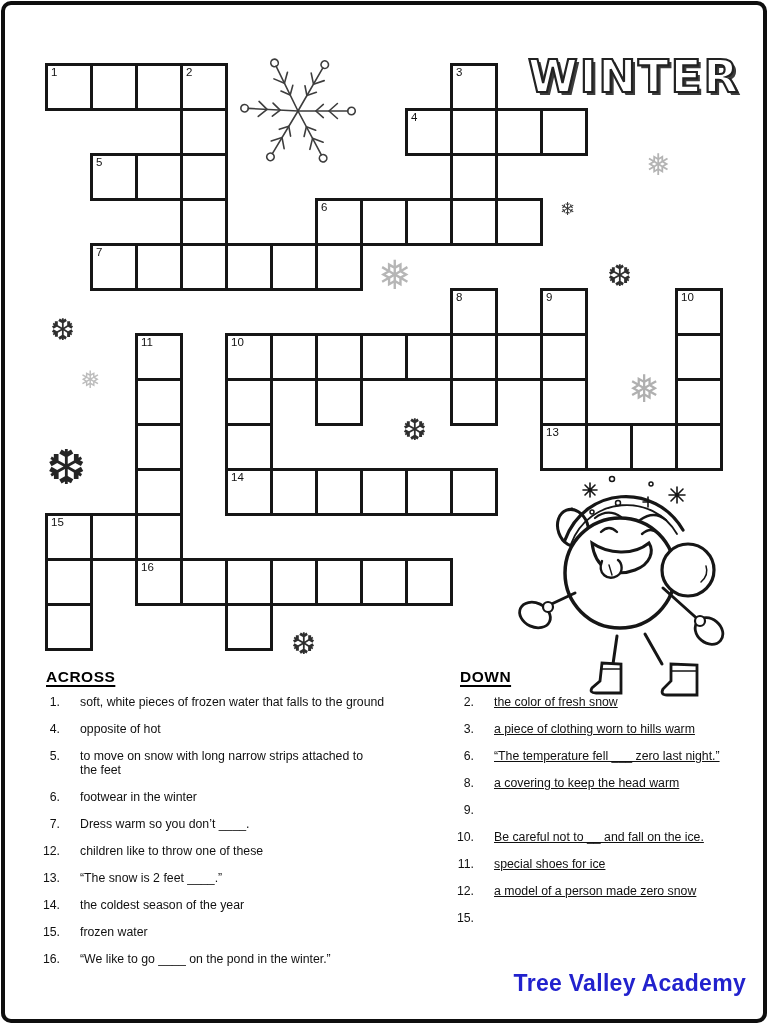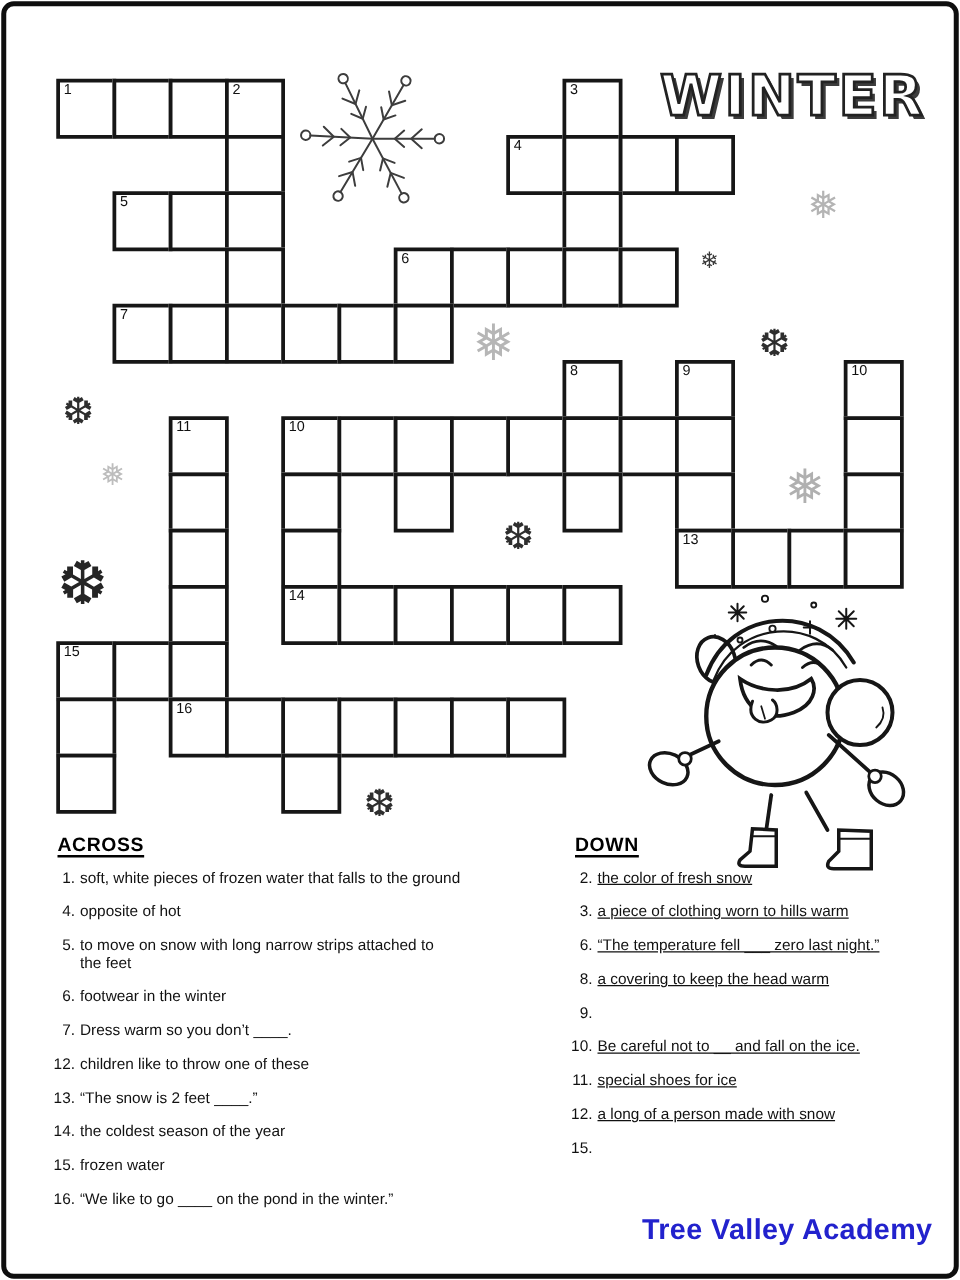--- a/index.html
+++ b/index.html
@@ -23,21 +23,21 @@
   
   .heading{position:absolute;font-size:15.5px;font-weight:bold;letter-spacing:.5px;
            text-decoration:underline;text-decoration-thickness:2px;text-underline-offset:3px;color:#000;}
   #across-heading{left:46px;top:668px;}
   #down-heading{left:460px;top:668px;}
   .cluelist{position:absolute;list-style:none;margin:0;padding:0;font-size:12.3px;line-height:14px;color:#111;}
   #across-list{left:30px;top:695px;width:372px;}
   #down-list{left:444px;top:695px;width:290px;}
   .cluelist li{display:flex;margin-bottom:13px;}
   .cnum{width:30px;text-align:right;flex:none;}
-  .ctext{margin-left:4px;white-space:pre-line;text-align:justify;}
+  .ctext{margin-left:20px;white-space:pre-line;text-align:justify;}
   #across-list .ctext{width:330px;}
   #down-list .ctext{width:246px;text-decoration:underline;}
   .spread{word-spacing:3.5px;}
 
   
   .art{position:absolute;pointer-events:none;}
 
   
   .footer{position:absolute;right:22px;top:970px;font-size:23px;font-weight:bold;color:#2222cd;letter-spacing:.3px;}
 </style>
@@ -289,21 +289,21 @@
       <li>
         <span class="cnum">10.</span>
         <span class="ctext">Be careful not to __ and fall on the ice.</span>
       </li>
       <li>
         <span class="cnum">11.</span>
         <span class="ctext">special shoes for ice</span>
       </li>
       <li>
         <span class="cnum">12.</span>
-        <span class="ctext">a long of a person made with snow</span>
+        <span class="ctext">a model of a person made zero snow</span>
       </li>
       <li>
         <span class="cnum">15.</span>
       </li>
     </ul>
 
   <div class="footer">Tree Valley Academy</div>
 <span class="flake" style="left: 646px; top: 150px; font-size: 30px; color: rgb(180, 180, 180);">❅</span>
     <span class="flake" style="left: 560px; top: 200px; font-size: 18px; color: rgb(58, 58, 58);">❄</span>
     <span class="flake" style="left: 607px; top: 261px; font-size: 30px; color: rgb(46, 46, 46);">❆</span>

